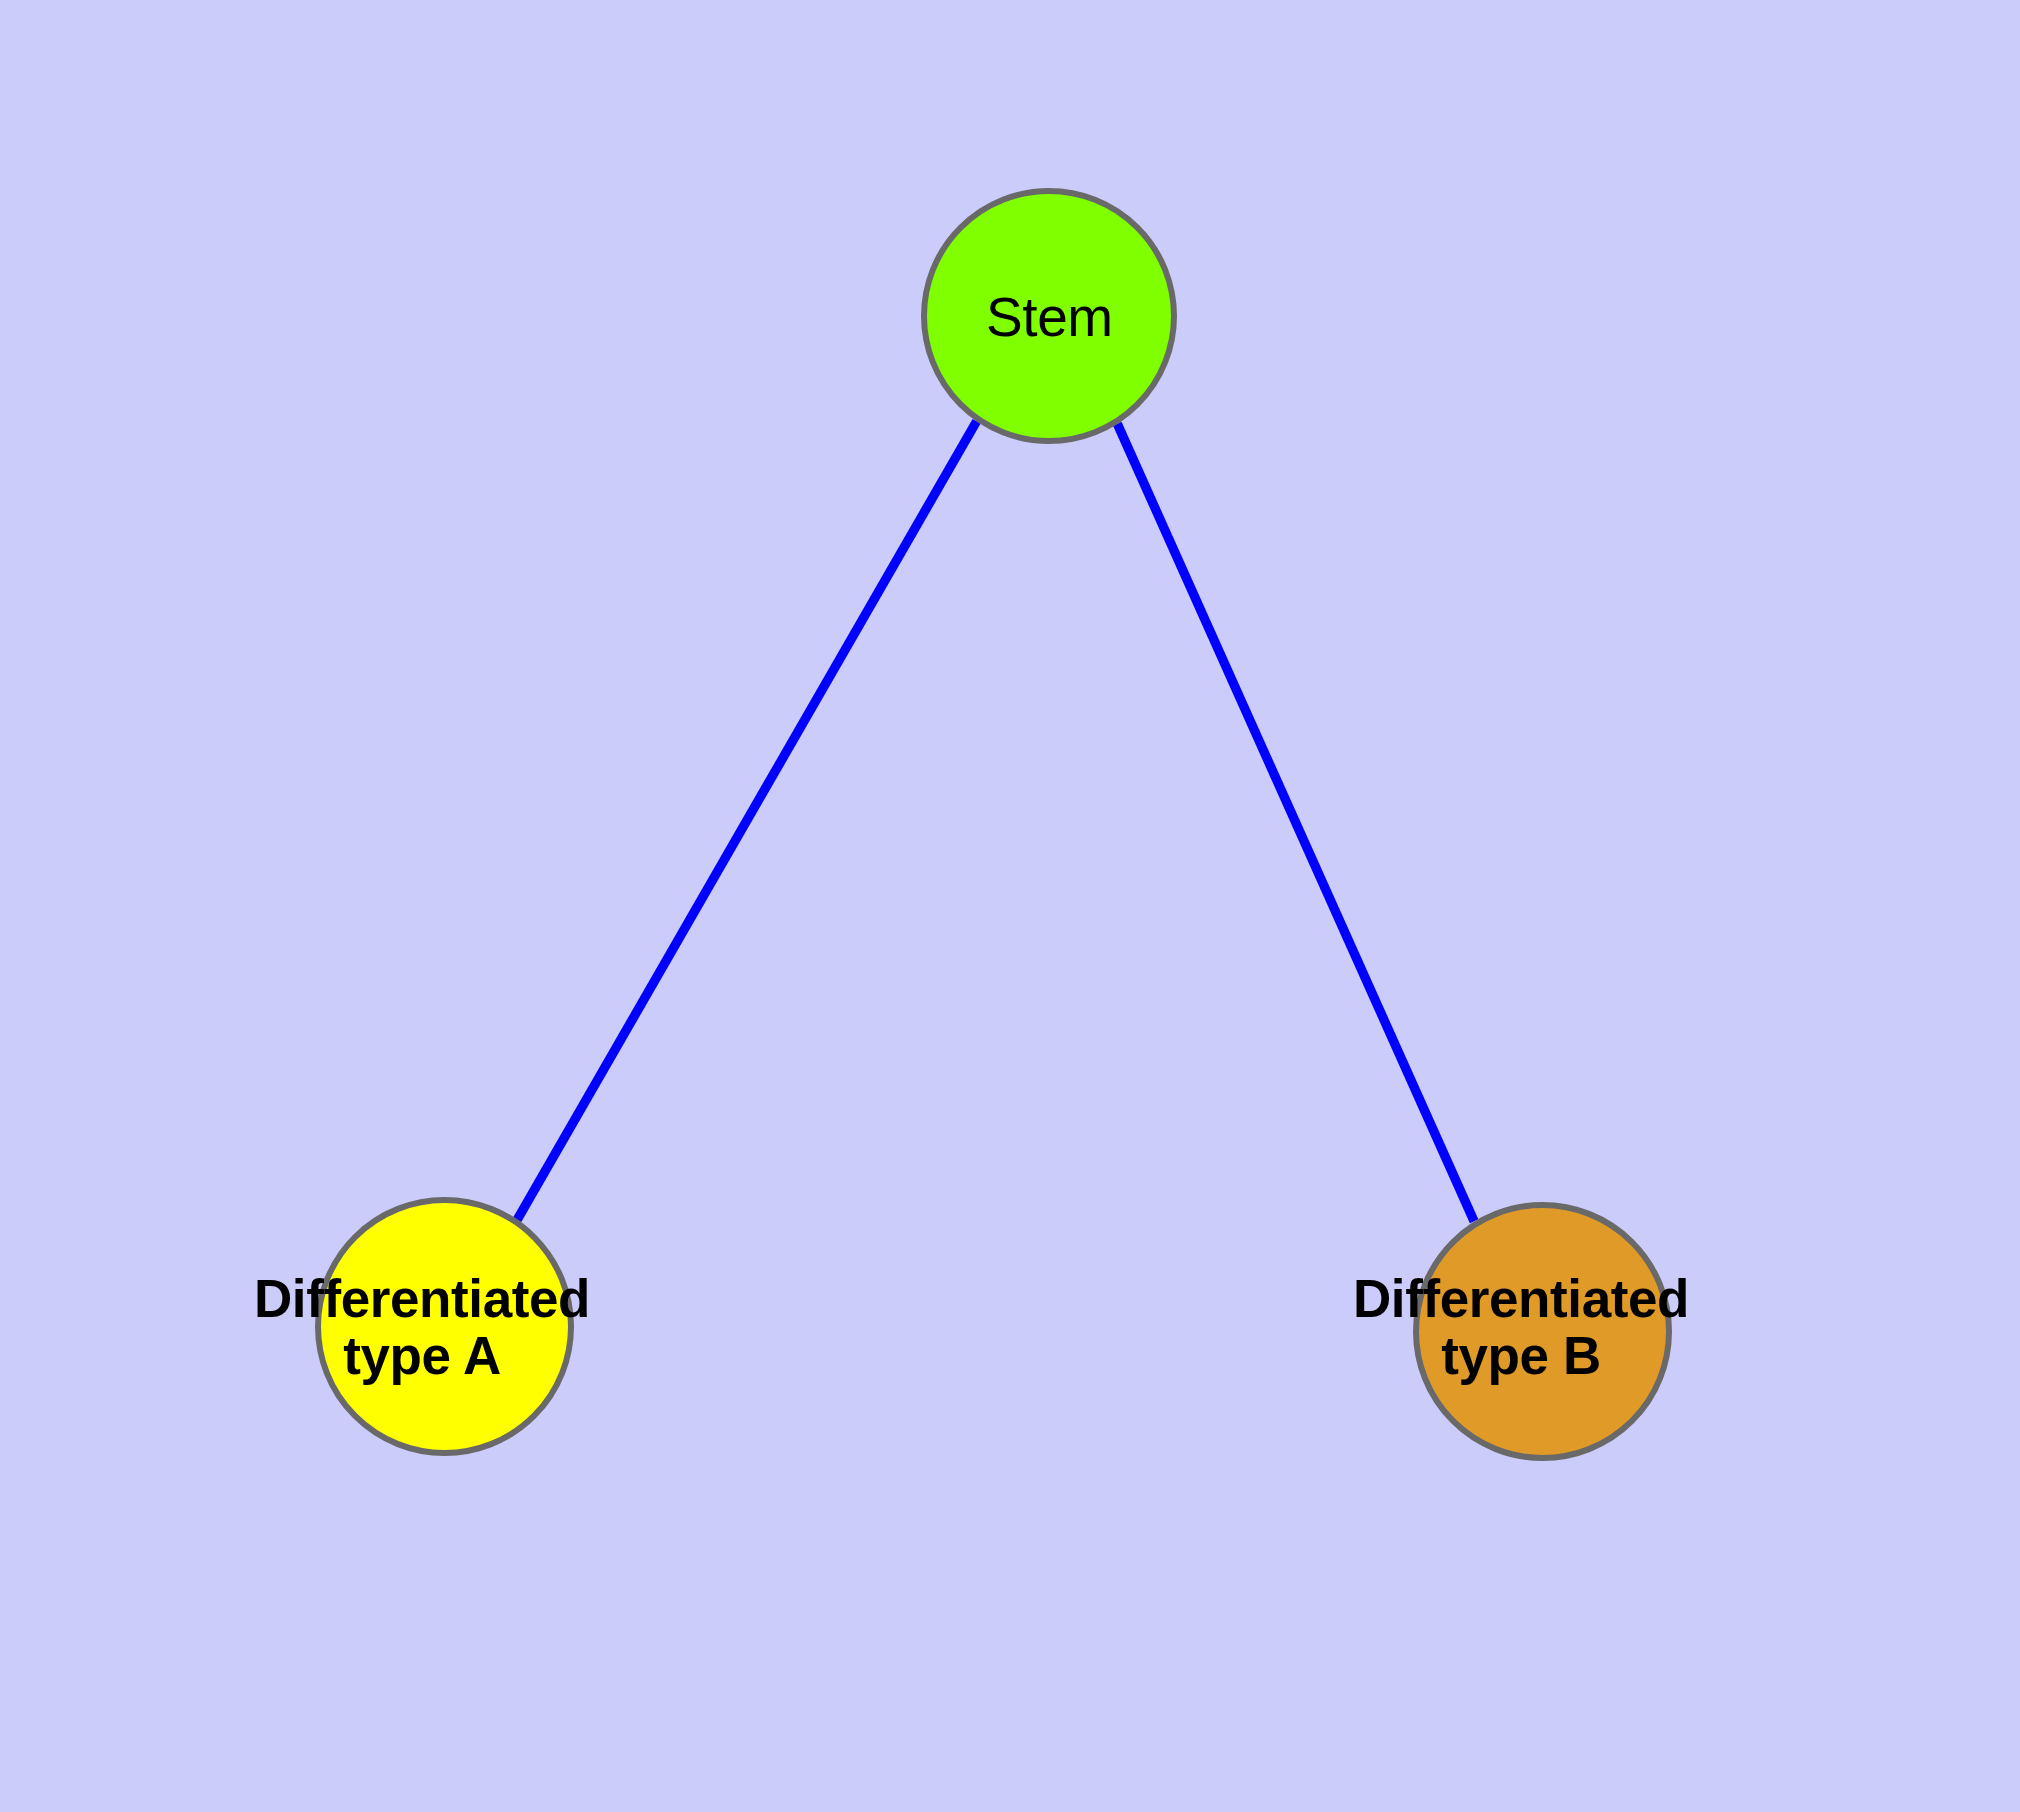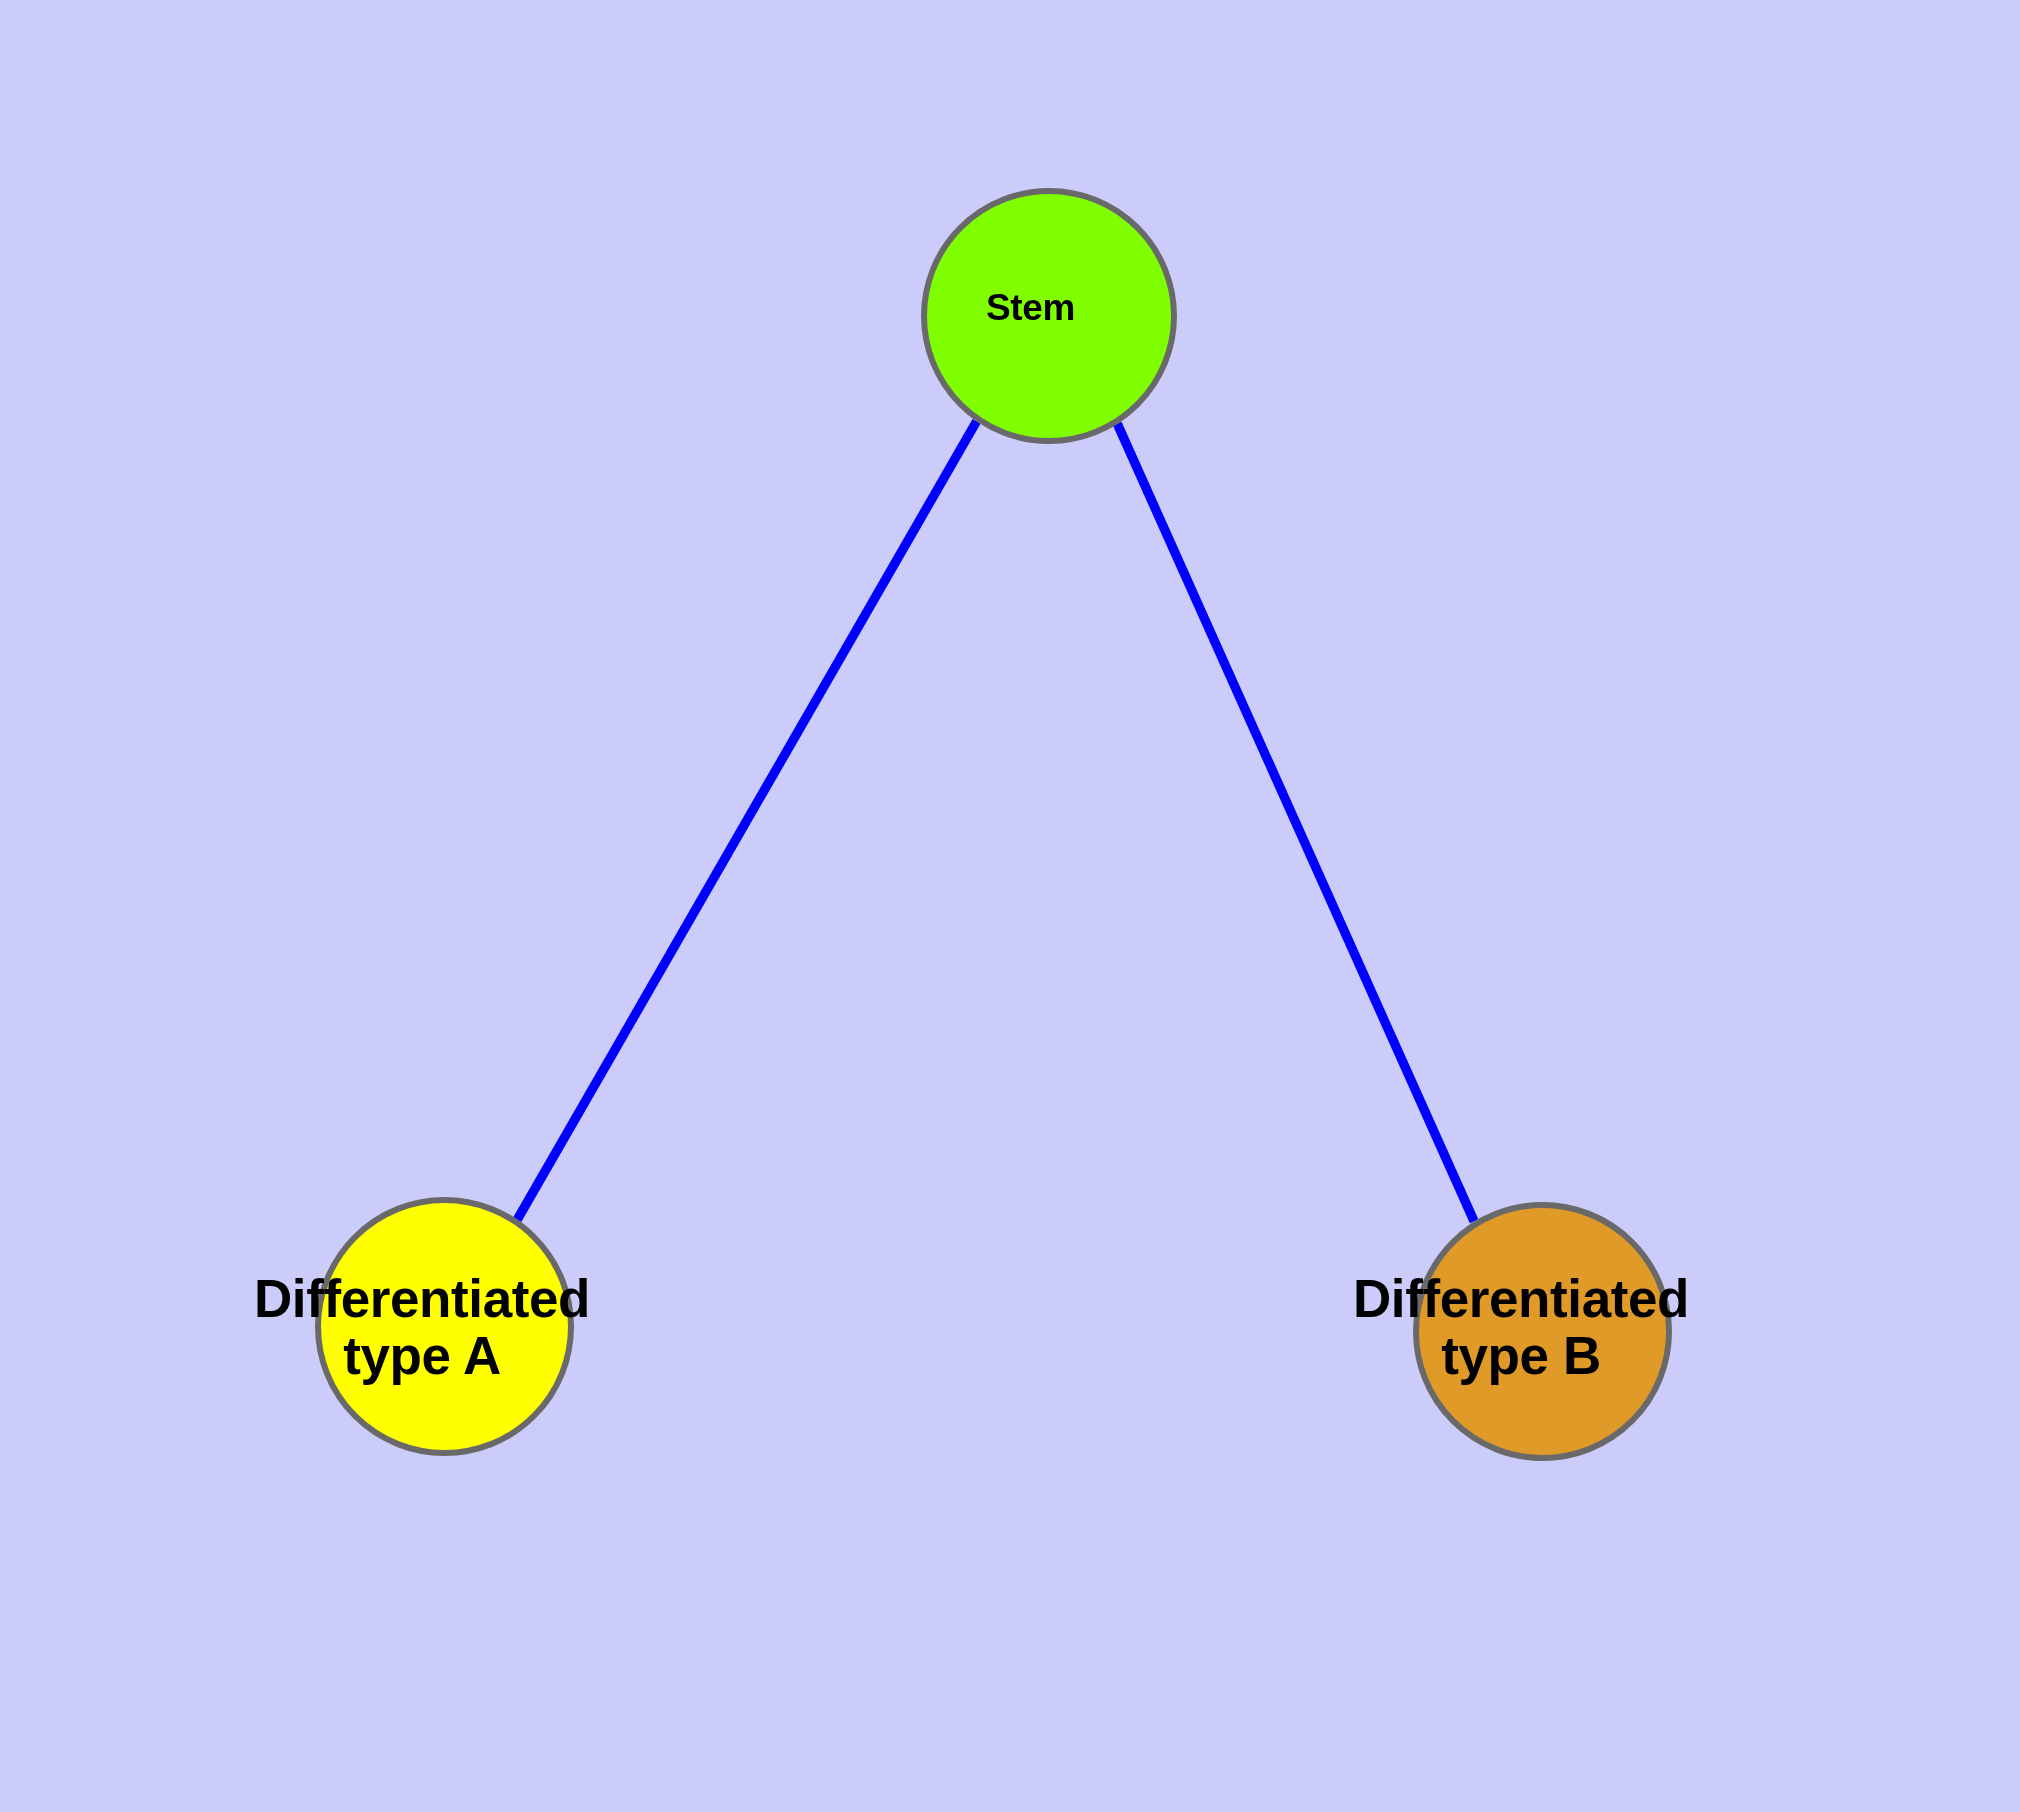--- a/index.html
+++ b/index.html
@@ -58,21 +58,21 @@
         <line x1="1318" y1="500" x2="1739" y2="1441" stroke="#0000ff" stroke-width="11" stroke-linecap="butt"></line>
       </g>
   </svg>
 
   <div id="nodes-group">
       <div class="node" style="left: 921px; top: 188px; width: 256px; height: 256px; background: rgb(128, 255, 0); border: 6px solid rgb(105, 105, 105);"></div>
       <div class="node" style="left: 315px; top: 1197px; width: 259px; height: 259px; background: rgb(255, 255, 0); border: 6px solid rgb(105, 105, 105);"></div>
       <div class="node" style="left: 1413px; top: 1202px; width: 259px; height: 259px; background: rgb(224, 154, 40); border: 6px solid rgb(105, 105, 105);"></div>
     </div>
   <div id="labels-group">
-      <div class="node-label" style="font-size: 37px; color: rgb(0, 0, 0); font-weight: bold; left: 986px; top: 288px;">Stem</div>
+      <div class="node-label" style="font-size: 55px; color: rgb(0, 0, 0); font-weight: normal; left: 986px; top: 288px;">Stem</div>
       <div class="node-label" style="font-size: 53px; color: rgb(0, 0, 0); font-weight: bold; left: 254px; top: 1270px;">Differentiated
 type A</div>
       <div class="node-label" style="font-size: 53px; color: rgb(0, 0, 0); font-weight: bold; left: 1353px; top: 1270px;">Differentiated
 type B</div>
     </div>
 
 </div>
 
 
 </body></html>

